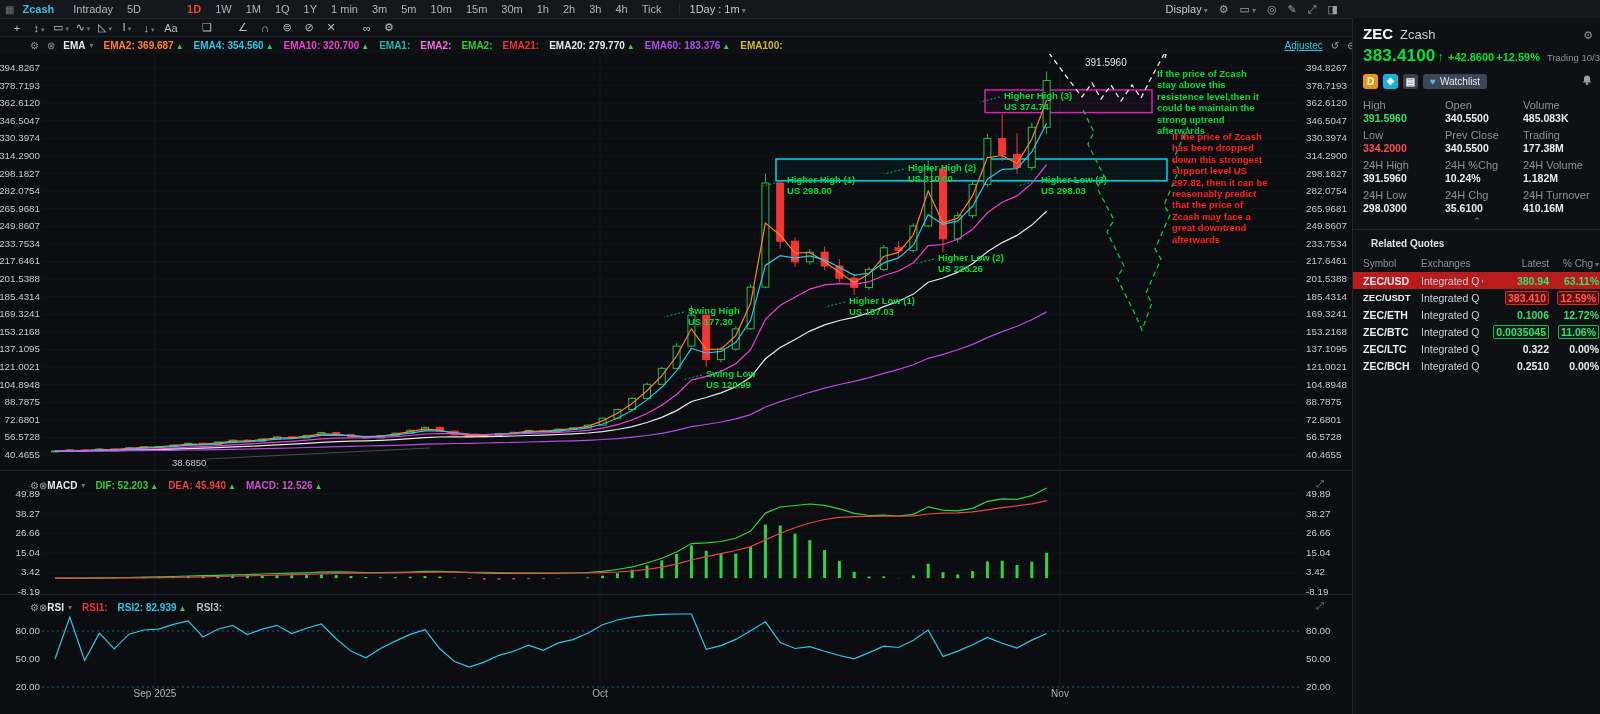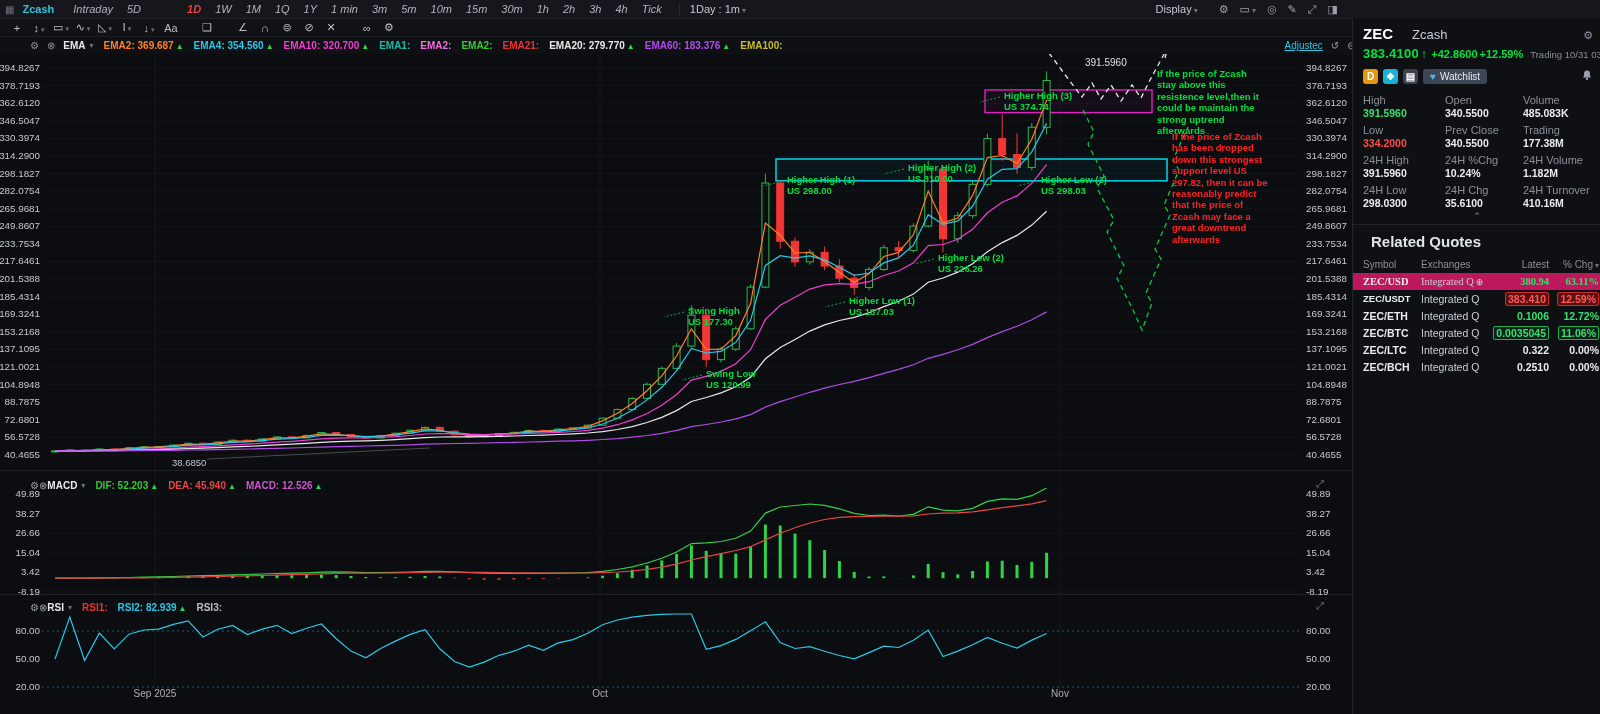--- a/index.html
+++ b/index.html
@@ -9,21 +9,21 @@
   .topbar{position:absolute;left:0;top:0;width:1600px;height:18px;background:#15171c;
           border-bottom:1px solid #1f232a;display:flex;align-items:center;font-size:11px;
           color:#aeb4bf;z-index:3;}
   .winicon{color:#6b7380;margin:0 4px 0 5px;font-size:10px;}
   .symtab{color:#2fc4dd;font-weight:bold;margin:0 12px 0 4px;}
   .tf{padding:0 7px;cursor:default;}
   .tf.active{color:#f23c3c;font-weight:bold;margin-left:32px;}
   .intervalsel{margin-left:10px;padding-left:10px;border-left:1px solid #262a31;color:#c3c8d1;}
   .caret{color:#6b7380;font-size:8px;margin-left:2px;}
   .tb-spacer{flex:1;}
-  .tb-right{display:flex;align-items:center;gap:21px;margin-right:14px;color:#9aa1ac;}
+  .tb-right{display:flex;align-items:center;gap:11px;margin-right:14px;color:#9aa1ac;}
   .tb-right .lbl{color:#c3c8d1;}
   .panel-tabs{width:248px;display:flex;align-items:stretch;height:18px;margin-top:44px;}
   .ptab{flex:1;text-align:center;line-height:16px;color:#aeb4bf;position:relative;}
   .ptab.active{color:#e5484d;font-weight:bold;border-bottom:2px solid #e5484d;}
   .reddot{position:absolute;top:2px;right:8px;width:5px;height:5px;border-radius:50%;background:#e5484d;}
   
   .drawbar{position:absolute;left:0;top:19px;width:1352px;height:17px;background:#101216;
            border-bottom:1px solid #1a1d23;display:flex;align-items:center;font-size:11px;
            color:#b9bfc9;z-index:3;padding-left:6px;}
   .dtool{min-width:18px;text-align:center;padding:0 2px;}
@@ -37,69 +37,69 @@
   .ind-item{margin-left:10px;white-space:nowrap;font-weight:bold;}
   .ind-item .arr{color:#2fd34d;font-size:8px;margin-left:2px;}
   .ind-right{margin-left:auto;display:flex;align-items:center;gap:8px;padding-right:10px;}
   .adjusted{color:#2fc4dd;text-decoration:underline;}
   .paneband{position:absolute;left:0;width:1352px;height:15px;display:flex;align-items:center;
             font-size:10px;color:#9aa1ac;z-index:3;padding-left:30px;background:transparent;}
   .pane-expand{position:absolute;z-index:3;color:#7d848f;font-size:10px;}
   
   .rpanel{position:absolute;left:1352px;top:18px;width:248px;height:696px;background:#0e1013;
           border-left:1px solid #23262c;z-index:3;color:#e8ebf1;}
-  .rp-head{display:flex;align-items:baseline;margin:7px 8px 0 10px;gap:12px;}
+  .rp-head{display:flex;align-items:baseline;margin:7px 8px 0 10px;}
   .rp-sym{font-size:15px;font-weight:bold;color:#ffffff;}
   .rp-name{font-size:13px;color:#c6ccd6;margin-left:7px;flex:1;}
   .rp-gear{color:#8a919c;font-size:11px;}
   .rp-price-row{display:flex;align-items:baseline;margin:4px 8px 0 10px;white-space:nowrap;}
-  .rp-price{font-size:13px;font-weight:bold;color:#00e23c;letter-spacing:.2px;}
+  .rp-price{font-size:17px;font-weight:bold;color:#00e23c;letter-spacing:.2px;}
   .rp-uparr{color:#00e23c;font-size:13px;margin:0 2px;}
   .rp-chg{font-size:11px;font-weight:bold;color:#00e23c;margin-left:2px;}
   .rp-session{font-size:9.5px;color:#8a919c;margin-left:7px;}
   .rp-badges{display:flex;align-items:center;margin:6px 8px 0 10px;gap:5px;}
   .badge{width:15px;height:15px;border-radius:3px;font-size:10px;font-weight:bold;color:#fff;
          display:flex;align-items:center;justify-content:center;}
   .watchpill{height:15px;background:#3d4654;border-radius:3px;color:#e8ebf1;font-size:10px;
              display:flex;align-items:center;padding:0 7px;gap:4px;}
   .watchpill .hrt{color:#57b6f0;font-size:10px;}
   .rp-bell{margin-left:auto;color:#9aa1ac;}
   .stats{display:grid;grid-template-columns:82px 78px 78px;margin:9px 0 0 10px;row-gap:5px;}
   .stat .sl{font-size:11px;color:#8a919c;}
   .stat .sv{font-size:10.5px;font-weight:bold;color:#e8ebf1;margin-top:1px;}
   .sv.g{color:#35e06e;} .sv.r{color:#ff4a4a;}
   .chev{text-align:center;color:#8a919c;font-size:9px;margin-top:2px;}
   .rp-div{border-top:1px solid #1f232a;margin-top:3px;}
-  .rq-title{font-size:15px;font-weight:bold;color:#dfe3ea;margin:8px 0 6px 10px;padding-left:8px;}
+  .rq-title{font-size:10px;font-weight:bold;color:#dfe3ea;margin:8px 0 6px 10px;padding-left:8px;}
   .rq-head,.rq-row{display:grid;grid-template-columns:58px 62px 66px 50px;align-items:center;
                    padding:0 6px 0 10px;height:17px;}
   .rq-head{color:#8a919c;font-size:10px;}
   .rq-row{font-size:10.5px;}
-  .rq-row.sel{background:#be185d;font-family:Liberation Serif, serif;}
+  .rq-row.sel{background:#b91c1c;}
   .rq-sym{font-weight:bold;color:#e8ebf1;white-space:nowrap;overflow:hidden;}
   .rq-ex{color:#c9ced8;white-space:nowrap;overflow:hidden;display:flex;align-items:center;gap:2px;}
   .rq-ex .globe{color:#cfd4dd;font-size:9px;}
   .num{text-align:right;font-weight:bold;color:#e8ebf1;white-space:nowrap;}
   .num.g{color:#35e06e;}
   .chip-red{display:inline-block;background:#5d0f0f;border:1px solid #cf2b2b;color:#ff5a5a;
             padding:0 2px;border-radius:2px;}
   .chip-green{display:inline-block;border:1px solid #1faf54;background:rgba(31,175,84,.10);
               color:#35e06e;padding:0 2px;border-radius:2px;}
   svg#chart{position:absolute;left:0;top:0;z-index:1;}
   svg text{font-family:"Liberation Sans",sans-serif;}
 </style>
 </head>
 <body>
 
 <div id="app">
 
   <div class="topbar">
     <span class="winicon">▦</span>
     <span class="symtab">Zcash</span>
-    <span id="timeframes" style="display:flex;font-style:italic;">
+    <span id="timeframes" style="display:flex;">
         <span class="tf">Intraday</span>
         <span class="tf">5D</span>
         <span class="tf active">1D</span>
         <span class="tf">1W</span>
         <span class="tf">1M</span>
         <span class="tf">1Q</span>
         <span class="tf">1Y</span>
         <span class="tf">1 min</span>
         <span class="tf">3m</span>
         <span class="tf">5m</span>

